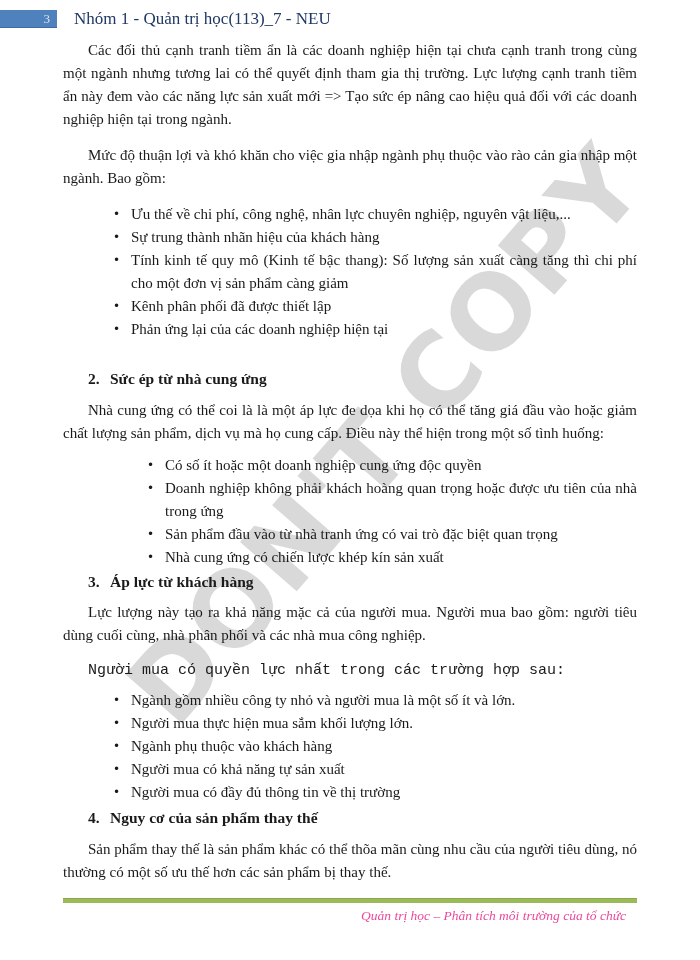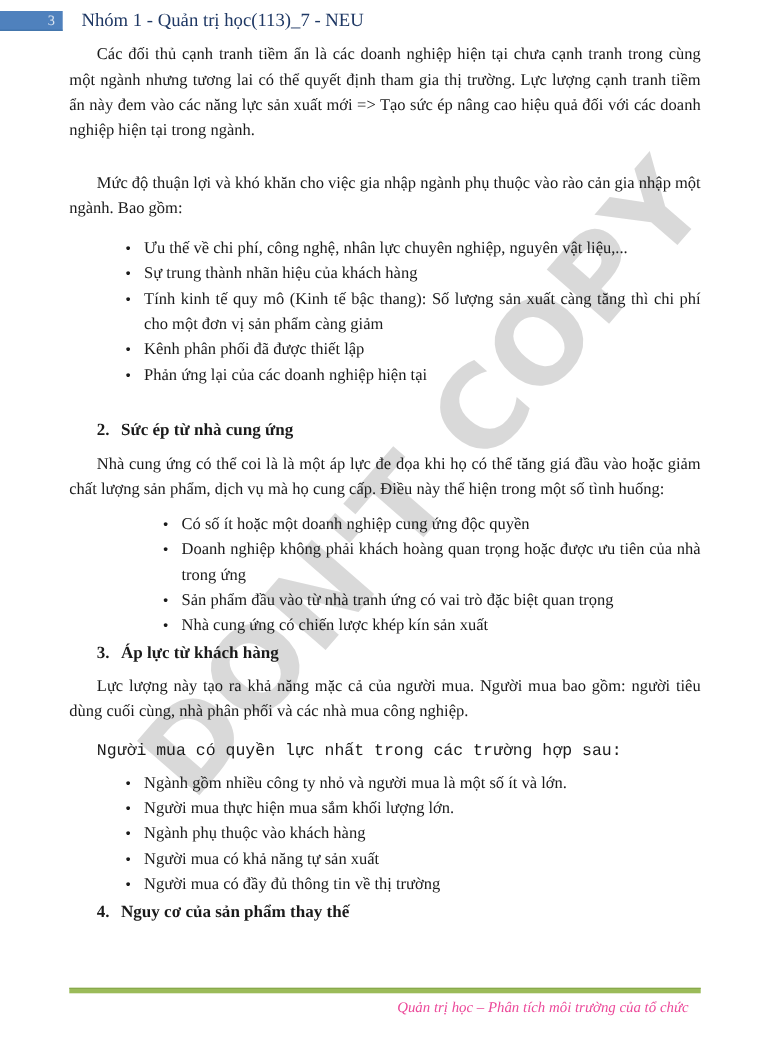--- a/index.html
+++ b/index.html
@@ -46,21 +46,21 @@
     margin-left: 17px;
     color: #1f3864;
     font-size: 17px;
     white-space: nowrap;
   }
 
   
   .page-content { position: relative; z-index: 1; padding: 0 63px; font-size: 15px; line-height: 23px; }
   .para { text-align: justify; text-indent: 25px; margin: 0; }
   .p1 { margin-top: 11px; }
-  .p2 { margin-top: 25px; }
+  .p2 { margin-top: 13px; }
   .p3 { margin-top: 9px; font-family: Liberation Serif, serif; }
   .p4 { margin-top: 8px; }
   .p5 { margin-top: 12px; font-family: Liberation Mono, monospace; }
   .p6 { margin-top: 9px; }
 
   .bullets { margin-top: 13px; }
   .bullets-2 { margin-top: 9px; }
   .bullets-3 { margin-top: 7px; }
   .indent-1 { margin-left: 50px; }
   .indent-2 { margin-left: 84px; }
@@ -192,17 +192,18 @@
       <span class="b-dot">•</span>
       <span class="b-txt">Người mua có đầy đủ thông tin về thị trường</span>
     </div>
   </div>
 
   <div class="heading h4">
     <span class="h-num">4.</span>
     <span>Nguy cơ của sản phẩm thay thế</span>
   </div>
 
+  <p class="para p6">Sản phẩm thay thế là sản phẩm khác có thể thõa mãn cùng nhu cầu của người tiêu dùng, nó thường có một số ưu thế hơn các sản phẩm bị thay thế.</p>
 
 </div>
 
 <div class="footer-rule"></div>
 <div class="footer-text">Quản trị học – Phân tích môi trường của tổ chức</div>
 
 </body></html>

